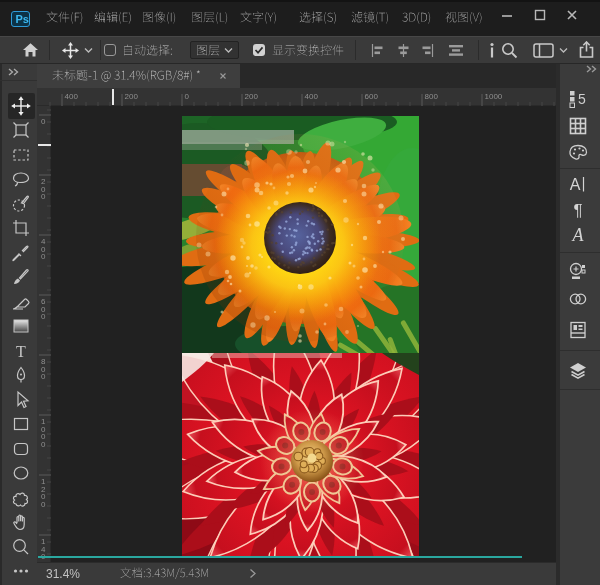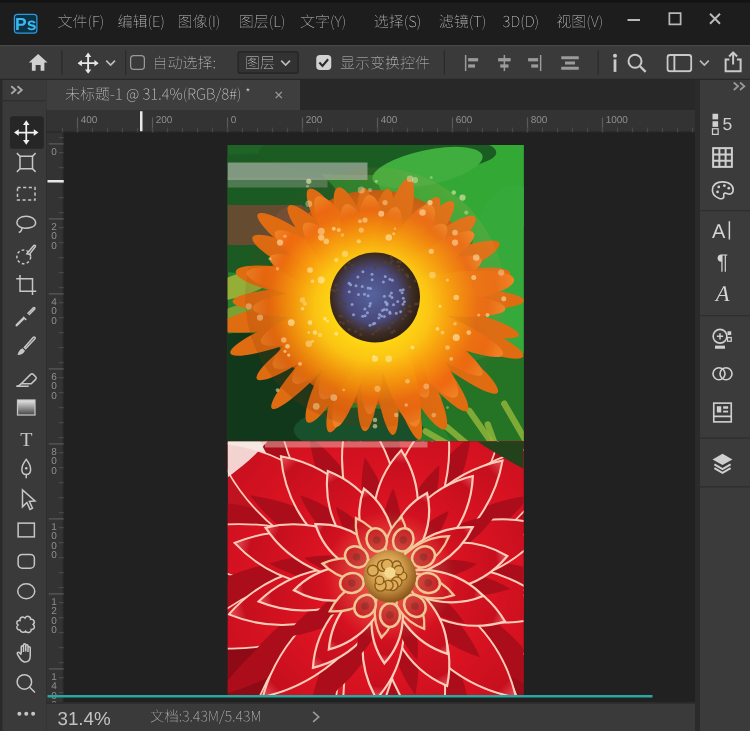--- a/index.html
+++ b/index.html
@@ -14,21 +14,21 @@
 <div class="ab" style="left:0;top:64px;width:2px;height:521px;background:#2a2a2a"></div>
 <div class="ab" style="left:0;top:80px;width:37px;height:1px;background:#2f2f2f"></div>
 <div class="ab" style="left:37px;top:64px;width:519px;height:24px;background:#282828"></div>
 <div class="ab" style="left:37px;top:64px;width:203px;height:24px;background:#3e3e3e"></div>
 <div class="ab" style="left:37px;top:88px;width:519px;height:18px;background:#333333;border-bottom:1px solid #2a2a2a"></div>
 <div class="ab" style="left:37px;top:106px;width:14px;height:456px;background:#333333;border-right:1px solid #2a2a2a"></div>
 <div class="ab" style="left:51px;top:106px;width:505px;height:456px;background:#212121"></div>
 <div class="ab" style="left:37px;top:562px;width:519px;height:23px;background:#3a3a3a;border-top:1px solid #2b2b2b"></div>
 <div class="ab" style="left:556px;top:64px;width:44px;height:521px;background:#3b3b3b"></div>
 <div class="ab" style="left:556px;top:64px;width:4px;height:521px;background:#2b2b2b"></div>
-<div class="ab" style="left:11px;top:11px;width:19px;height:16px;background:#0c3246;border:1px solid #2e9bd8;border-radius:3px;color:#3cb9f0;font-size:14px;font-weight:bold;text-align:right;line-height:14px">Ps</div>
+<div class="ab" style="left:11px;top:11px;width:19px;height:16px;background:#0c3246;border:1px solid #2e9bd8;border-radius:3px;color:#3cb9f0;font-size:11px;font-weight:bold;text-align:right;line-height:14px">Ps</div>
 <div style="position:absolute;left:46px;top:11px;line-height:0"><svg class="" width="37.4" height="12.0" viewBox="0 -10.56 37.4 12.0" style="overflow:visible">
       <path fill="#cccccc" d="M9.1 -7.6 9.5 -7.5Q8.7 -5.3 7.5 -3.7Q6.3 -2.2 4.6 -1.1Q3 0 0.8 0.8Q0.8 0.8 0.8 0.7Q0.7 0.6 0.7 0.6Q0.6 0.5 0.6 0.5Q2.7 -0.2 4.4 -1.3Q6 -2.4 7.2 -4Q8.3 -5.5 9.1 -7.6ZM2.8 -7.6Q3.6 -5.6 4.8 -4Q6 -2.4 7.7 -1.3Q9.4 -0.1 11.5 0.5Q11.4 0.5 11.4 0.6Q11.3 0.6 11.3 0.7Q11.2 0.7 11.2 0.8Q9.1 0.2 7.4 -1Q5.7 -2.2 4.5 -3.8Q3.3 -5.5 2.5 -7.5ZM0.7 -7.8H11.4V-7.4H0.7ZM5.2 -9.9 5.5 -10Q5.9 -9.6 6.2 -9Q6.5 -8.5 6.6 -8.1L6.3 -8Q6.1 -8.4 5.8 -8.9Q5.5 -9.4 5.2 -9.9Z M19.5 -9.8H19.8V0.9H19.5ZM17.4 -9.4 17.7 -9.4Q17.5 -8.5 17.3 -7.7Q17.1 -6.9 16.8 -6.2Q16.5 -5.5 16.1 -4.9Q16.1 -5 16 -5Q16 -5 15.9 -5.1Q15.9 -5.1 15.8 -5.1Q16.2 -5.7 16.5 -6.3Q16.8 -7 17 -7.8Q17.2 -8.6 17.4 -9.4ZM17.1 -7.4H22.8V-7H17ZM15.8 -3.8H23.3V-3.4H15.8ZM15.5 -9.9 15.9 -9.8Q15.5 -8.8 15 -7.9Q14.5 -6.9 14 -6.1Q13.4 -5.2 12.8 -4.6Q12.8 -4.6 12.7 -4.7Q12.7 -4.7 12.6 -4.8Q12.6 -4.8 12.5 -4.9Q13.1 -5.5 13.7 -6.3Q14.2 -7.1 14.7 -8Q15.2 -9 15.5 -9.9ZM14.3 -7.1 14.6 -7.4 14.6 -7.4V0.8H14.3Z M26.9 2.3Q26.1 1 25.7 -0.5Q25.2 -1.9 25.2 -3.7Q25.2 -5.4 25.7 -6.9Q26.1 -8.3 26.9 -9.6L27.2 -9.5Q26.4 -8.2 26 -6.7Q25.6 -5.3 25.6 -3.7Q25.6 -2.1 26 -0.6Q26.4 0.9 27.2 2.1Z M28.9 0V-8.7H33.6V-8.3H29.4V-4.7H32.9V-4.3H29.4V0Z M34.5 2.3 34.2 2.1Q35 0.9 35.4 -0.6Q35.8 -2.1 35.8 -3.7Q35.8 -5.3 35.4 -6.7Q35 -8.2 34.2 -9.5L34.5 -9.6Q35.3 -8.3 35.7 -6.9Q36.2 -5.4 36.2 -3.7Q36.2 -1.9 35.7 -0.5Q35.3 1 34.5 2.3Z"></path>
     </svg></div>
 <div style="position:absolute;left:94px;top:11px;line-height:0"><svg class="" width="37.9" height="12.0" viewBox="0 -10.56 37.9 12.0" style="overflow:visible">
       <path fill="#cccccc" d="M0.8 -2.3Q0.8 -2.4 0.8 -2.5Q0.8 -2.5 0.7 -2.6Q0.7 -2.7 0.7 -2.7Q0.9 -2.8 1.1 -3Q1.2 -3.2 1.5 -3.6Q1.6 -3.7 1.9 -4.1Q2.2 -4.5 2.5 -5Q2.9 -5.5 3.2 -6.2Q3.6 -6.8 3.9 -7.4L4.2 -7.2Q3.8 -6.3 3.3 -5.5Q2.8 -4.7 2.2 -3.9Q1.7 -3.2 1.2 -2.6V-2.6Q1.2 -2.6 1.1 -2.6Q1.1 -2.5 1 -2.5Q0.9 -2.5 0.9 -2.4Q0.8 -2.4 0.8 -2.3ZM0.8 -2.3V-2.7L1.1 -2.9L4 -3.5Q4 -3.4 4 -3.3Q4 -3.2 4 -3.1Q3 -2.9 2.4 -2.8Q1.8 -2.6 1.5 -2.5Q1.2 -2.5 1 -2.4Q0.9 -2.4 0.8 -2.3ZM0.8 -5.2Q0.7 -5.2 0.7 -5.3Q0.7 -5.4 0.7 -5.5Q0.6 -5.5 0.6 -5.6Q0.8 -5.6 0.9 -5.8Q1.1 -6 1.3 -6.4Q1.4 -6.5 1.6 -6.9Q1.8 -7.2 2 -7.7Q2.3 -8.2 2.5 -8.8Q2.7 -9.4 2.9 -9.9L3.3 -9.8Q3 -9 2.6 -8.2Q2.3 -7.4 1.9 -6.7Q1.5 -6 1.1 -5.5V-5.4Q1.1 -5.4 1 -5.4Q1 -5.4 0.9 -5.4Q0.9 -5.3 0.8 -5.3Q0.8 -5.2 0.8 -5.2ZM0.8 -5.2V-5.5L1 -5.7L3.2 -6Q3.2 -5.9 3.2 -5.8Q3.2 -5.7 3.2 -5.6Q2.5 -5.5 2 -5.4Q1.5 -5.4 1.3 -5.3Q1 -5.3 0.9 -5.2Q0.8 -5.2 0.8 -5.2ZM0.6 -0.5Q1.3 -0.7 2.2 -1Q3.1 -1.3 4.1 -1.7L4.1 -1.3Q3.2 -1 2.3 -0.7Q1.4 -0.4 0.7 -0.1ZM7.5 -4.5H7.8V0.4H7.5ZM9 -4.6H9.4V0.4H9ZM10.6 -4.8H11V0.3Q11 0.5 11 0.6Q10.9 0.7 10.8 0.7Q10.7 0.8 10.5 0.8Q10.2 0.8 9.9 0.8Q9.9 0.7 9.9 0.6Q9.8 0.5 9.8 0.4Q10 0.5 10.2 0.5Q10.4 0.5 10.5 0.5Q10.6 0.4 10.6 0.3ZM5.1 -8.6H5.5V-6Q5.5 -5.3 5.4 -4.5Q5.4 -3.6 5.3 -2.7Q5.1 -1.9 4.9 -1Q4.7 -0.1 4.3 0.6Q4.2 0.6 4.2 0.5Q4.1 0.5 4.1 0.5Q4 0.4 4 0.4Q4.4 -0.3 4.6 -1.2Q4.8 -2 4.9 -2.8Q5 -3.7 5.1 -4.5Q5.1 -5.3 5.1 -6ZM5.3 -8.6H11V-6.2H5.3V-6.5H10.6V-8.2H5.3ZM5.7 -4.8H10.9V-4.5H6V0.8H5.7ZM5.9 -2.2H10.8V-1.9H5.9ZM7.4 -9.9 7.7 -10Q8 -9.7 8.2 -9.3Q8.4 -8.8 8.5 -8.5L8.2 -8.4Q8.1 -8.7 7.9 -9.1Q7.7 -9.6 7.4 -9.9Z M12.7 -8.4H16.9V-8.1H12.7ZM15.1 -6.7H15.5V0.8H15.1ZM12.6 -1.8Q13.2 -1.9 13.9 -2Q14.7 -2.2 15.5 -2.4Q16.3 -2.5 17.2 -2.7L17.2 -2.4Q16 -2.1 14.8 -1.9Q13.6 -1.6 12.7 -1.4ZM13.1 -4.2Q13.1 -4.3 13 -4.4Q13 -4.4 13 -4.5Q13 -4.6 12.9 -4.6Q13.1 -4.6 13.2 -4.9Q13.3 -5.2 13.5 -5.6Q13.5 -5.8 13.7 -6.3Q13.8 -6.7 14 -7.3Q14.2 -7.9 14.3 -8.6Q14.5 -9.3 14.6 -9.9L15 -9.9Q14.8 -8.9 14.5 -8Q14.3 -7 14 -6.1Q13.7 -5.2 13.4 -4.5V-4.5Q13.4 -4.5 13.3 -4.5Q13.3 -4.5 13.2 -4.4Q13.2 -4.4 13.1 -4.3Q13.1 -4.3 13.1 -4.2ZM13.1 -4.2V-4.6L13.4 -4.7H16.9V-4.4H13.9Q13.6 -4.4 13.4 -4.3Q13.1 -4.3 13.1 -4.2ZM22.2 -6.2H22.6V0.9H22.2ZM18.3 -9.2V-7.5H22.2V-9.2ZM18 -9.6H22.6V-7.2H18ZM17.2 -6.3H23.4V-5.9H17.2ZM18.3 -4.5H22.3V-4.1H18.3ZM18.3 -2.7H22.4V-2.3H18.3ZM18.1 -6.2H18.5V-0.6L18.1 -0.5ZM16.8 -0.6Q17.6 -0.7 18.7 -0.8Q19.7 -0.8 21 -0.9Q22.2 -1 23.4 -1.1L23.4 -0.8Q22.2 -0.7 21.1 -0.6Q19.9 -0.5 18.8 -0.4Q17.7 -0.3 16.9 -0.3Z M26.9 2.3Q26.1 1 25.7 -0.5Q25.2 -1.9 25.2 -3.7Q25.2 -5.4 25.7 -6.9Q26.1 -8.3 26.9 -9.6L27.2 -9.5Q26.4 -8.2 26 -6.7Q25.6 -5.3 25.6 -3.7Q25.6 -2.1 26 -0.6Q26.4 0.9 27.2 2.1Z M28.9 0V-8.7H33.6V-8.3H29.4V-4.8H32.9V-4.5H29.4V-0.4H33.7V0Z M35 2.3 34.7 2.1Q35.5 0.9 35.9 -0.6Q36.3 -2.1 36.3 -3.7Q36.3 -5.3 35.9 -6.7Q35.5 -8.2 34.7 -9.5L35 -9.6Q35.8 -8.3 36.3 -6.9Q36.7 -5.4 36.7 -3.7Q36.7 -1.9 36.3 -0.5Q35.8 1 35 2.3Z"></path>
     </svg></div>
 <div style="position:absolute;left:142px;top:11px;line-height:0"><svg class="" width="34.3" height="12.0" viewBox="0 -10.56 34.3 12.0" style="overflow:visible">
       <path fill="#cccccc" d="M1.2 -9.4H10.8V0.8H10.5V-9H1.5V0.8H1.2ZM1.3 -0.1H10.8V0.3H1.3ZM4.7 -3.5 4.9 -3.8Q5.3 -3.7 5.8 -3.5Q6.4 -3.4 6.8 -3.2Q7.3 -3 7.6 -2.9L7.4 -2.6Q7.1 -2.7 6.6 -2.9Q6.2 -3.1 5.7 -3.2Q5.2 -3.4 4.7 -3.5ZM5.1 -8.5 5.4 -8.4Q5.1 -7.8 4.6 -7.3Q4.2 -6.8 3.7 -6.3Q3.2 -5.9 2.6 -5.5Q2.6 -5.6 2.6 -5.6Q2.5 -5.7 2.4 -5.7Q2.4 -5.7 2.3 -5.8Q3.1 -6.3 3.9 -7Q4.6 -7.7 5.1 -8.5ZM8.3 -7.5H8.4L8.5 -7.6L8.7 -7.4Q8.2 -6.7 7.5 -6.1Q6.8 -5.4 5.9 -5Q5 -4.5 4.1 -4.2Q3.2 -3.8 2.3 -3.6Q2.3 -3.7 2.2 -3.7Q2.2 -3.8 2.2 -3.8Q2.1 -3.9 2.1 -3.9Q3 -4.1 3.9 -4.4Q4.8 -4.7 5.6 -5.2Q6.5 -5.6 7.2 -6.2Q7.9 -6.8 8.3 -7.5ZM4.2 -7.1Q4.8 -6.3 5.7 -5.7Q6.6 -5.1 7.7 -4.7Q8.7 -4.3 9.9 -4Q9.8 -4 9.8 -3.9Q9.7 -3.8 9.7 -3.7Q8.5 -4 7.4 -4.4Q6.3 -4.9 5.4 -5.5Q4.5 -6.2 3.9 -6.9ZM4.5 -7.5H8.4V-7.2H4.2ZM3.4 -2 3.6 -2.3Q4.2 -2.2 4.9 -2.1Q5.5 -2 6.2 -1.8Q6.9 -1.7 7.4 -1.5Q8 -1.4 8.4 -1.2L8.2 -0.9Q7.7 -1.1 6.9 -1.3Q6.1 -1.5 5.1 -1.7Q4.2 -1.9 3.4 -2Z M17.6 -9.1H20.5V-8.7H17.6ZM16.7 -7.1V-5.4H22.3V-7.1ZM16.3 -7.4H22.6V-5.1H16.3ZM18.2 -4.5 18.5 -4.7Q19.1 -4.3 19.5 -3.7Q19.9 -3.1 20.1 -2.5Q20.3 -1.8 20.3 -1.2Q20.3 -0.6 20.2 -0.2Q20.1 0.3 19.8 0.5Q19.6 0.7 19.4 0.8Q19.2 0.8 18.9 0.8Q18.5 0.8 18.1 0.8Q18.1 0.7 18.1 0.6Q18 0.5 18 0.4Q18.2 0.5 18.5 0.5Q18.7 0.5 18.8 0.5Q19 0.5 19.2 0.5Q19.4 0.4 19.5 0.3Q19.8 0.1 19.9 -0.3Q20 -0.7 20 -1.3Q19.9 -1.8 19.7 -2.4Q19.5 -3 19.2 -3.6Q18.8 -4.1 18.2 -4.5ZM19.2 -3.7 19.5 -3.5Q19 -3.1 18.4 -2.6Q17.7 -2.2 17 -1.8Q16.2 -1.4 15.6 -1.2Q15.6 -1.3 15.5 -1.4Q15.4 -1.4 15.4 -1.5Q16 -1.7 16.7 -2Q17.4 -2.4 18.1 -2.8Q18.8 -3.2 19.2 -3.7ZM19.8 -2.5 20.1 -2.3Q19.6 -1.8 18.8 -1.2Q18 -0.7 17.2 -0.2Q16.3 0.2 15.5 0.5Q15.5 0.4 15.4 0.3Q15.4 0.2 15.3 0.2Q16.1 -0 17 -0.5Q17.8 -0.9 18.6 -1.4Q19.3 -1.9 19.8 -2.5ZM22.3 -4.3 22.6 -4.1Q22.2 -3.8 21.7 -3.5Q21.3 -3.2 20.8 -3Q20.3 -2.7 19.9 -2.5L19.6 -2.7Q20.1 -2.9 20.6 -3.2Q21.1 -3.5 21.5 -3.8Q22 -4.1 22.3 -4.3ZM18 -10 18.4 -9.9Q18 -9 17.2 -8.1Q16.4 -7.1 15.4 -6.3Q15.3 -6.3 15.3 -6.4Q15.3 -6.4 15.2 -6.4Q15.2 -6.5 15.1 -6.5Q15.8 -7 16.4 -7.6Q16.9 -8.2 17.4 -8.8Q17.8 -9.4 18 -10ZM20.4 -9.1H20.4L20.5 -9.1L20.8 -9Q20.5 -8.5 20.2 -8Q19.8 -7.5 19.5 -7.2Q19.5 -7.2 19.4 -7.3Q19.3 -7.3 19.3 -7.4Q19.5 -7.6 19.7 -7.9Q19.9 -8.1 20.1 -8.5Q20.3 -8.8 20.4 -9ZM21 -3.3Q21.3 -2.6 21.6 -2Q22 -1.4 22.5 -0.9Q22.9 -0.4 23.5 -0.1Q23.4 -0.1 23.4 0Q23.3 0.1 23.2 0.2Q22.4 -0.3 21.7 -1.2Q21.1 -2.1 20.7 -3.2ZM19.4 -7.3H19.7V-7.4Q19.7 -7 19.6 -6.6Q19.6 -6.2 19.4 -5.8Q19.2 -5.3 18.7 -4.8Q18.3 -4.4 17.6 -3.9Q16.9 -3.4 15.8 -3.1Q15.7 -3.1 15.7 -3.2Q15.6 -3.3 15.5 -3.3Q16.6 -3.7 17.3 -4.1Q18 -4.6 18.4 -5Q18.8 -5.5 19 -5.9Q19.2 -6.3 19.3 -6.7Q19.4 -7.1 19.4 -7.4ZM15.5 -9.9 15.8 -9.8Q15.5 -8.8 15 -7.9Q14.5 -6.9 13.9 -6.1Q13.4 -5.2 12.8 -4.6Q12.8 -4.6 12.7 -4.7Q12.7 -4.7 12.6 -4.8Q12.6 -4.8 12.5 -4.9Q13.1 -5.5 13.7 -6.3Q14.2 -7.1 14.7 -8Q15.2 -9 15.5 -9.9ZM14.2 -6.9 14.5 -7.2 14.5 -7.2V0.8H14.2Z M26.9 2.3Q26.1 1 25.7 -0.5Q25.2 -1.9 25.2 -3.7Q25.2 -5.4 25.7 -6.9Q26.1 -8.3 26.9 -9.6L27.2 -9.5Q26.4 -8.2 26 -6.7Q25.6 -5.3 25.6 -3.7Q25.6 -2.1 26 -0.6Q26.4 0.9 27.2 2.1Z M28.9 0V-8.7H29.4V0Z M31.3 2.3 31.1 2.1Q31.9 0.9 32.3 -0.6Q32.7 -2.1 32.7 -3.7Q32.7 -5.3 32.3 -6.7Q31.9 -8.2 31.1 -9.5L31.3 -9.6Q32.1 -8.3 32.6 -6.9Q33.1 -5.4 33.1 -3.7Q33.1 -1.9 32.6 -0.5Q32.1 1 31.3 2.3Z"></path>
     </svg></div>
 <div style="position:absolute;left:191px;top:11px;line-height:0"><svg class="" width="37.3" height="12.0" viewBox="0 -10.56 37.3 12.0" style="overflow:visible">
@@ -425,21 +425,21 @@
     <rect x="6.5" y="6" width="3.5" height="5" fill="#cfcfcf"></rect>
     <rect x="11.5" y="6" width="4" height="2" fill="#cfcfcf"></rect>
     <rect x="11.5" y="9.5" width="4" height="1.5" fill="#cfcfcf"></rect>
   </svg>
 <div class="ab" style="left:560px;top:350px;width:40px;height:1px;background:#2e2e2e"></div>
 <svg class="ic" style="left:567.0px;top:359.0px" width="22" height="22" viewBox="0 0 22 22">
     <path d="M11 4 L19 8.5 L11 13 L3 8.5 Z" fill="#cfcfcf"></path>
     <path d="M4.5 12.5 L11 16.2 L17.5 12.5 M11 16.2 M4.5 15.5 L11 19.2 L17.5 15.5" fill="none" stroke="#cfcfcf" stroke-width="1.6"></path>
   </svg>
 <div class="ab" style="left:560px;top:389px;width:40px;height:1px;background:#2e2e2e"></div>
-<div class="ab" style="left:46px;top:567px;font-size:15px;color:#c2c2c2;font-family:'Liberation Sans'">31.4%</div>
+<div class="ab" style="left:46px;top:567px;font-size:12px;color:#c2c2c2;font-family:'Liberation Sans'">31.4%</div>
 <div style="position:absolute;left:120px;top:567px;line-height:0"><svg class="" width="89.2" height="11.5" viewBox="0 -10.12 89.2 11.5" style="overflow:visible">
       <path fill="#c2c2c2" d="M8.7 -7.3 9.1 -7.2Q8.3 -5.1 7.1 -3.6Q6 -2.1 4.4 -1Q2.9 0 0.8 0.8Q0.8 0.7 0.7 0.7Q0.7 0.6 0.6 0.5Q0.6 0.5 0.5 0.4Q2.6 -0.2 4.2 -1.3Q5.7 -2.3 6.9 -3.8Q8 -5.3 8.7 -7.3ZM2.7 -7.3Q3.4 -5.4 4.6 -3.9Q5.8 -2.3 7.4 -1.2Q9 -0.1 11 0.4Q10.9 0.5 10.9 0.5Q10.9 0.6 10.8 0.6Q10.8 0.7 10.7 0.7Q8.7 0.2 7.1 -0.9Q5.5 -2.1 4.3 -3.7Q3.1 -5.2 2.4 -7.2ZM0.6 -7.4H10.9V-7.1H0.6ZM5 -9.5 5.3 -9.6Q5.6 -9.2 5.9 -8.7Q6.2 -8.2 6.3 -7.8L6 -7.7Q5.9 -8 5.6 -8.5Q5.3 -9.1 5 -9.5Z M12.1 -7H15.9V-6.6H12.1ZM14 -9.6H14.3V0.8H14ZM13.9 -6.9 14.2 -6.8Q14.1 -6.1 13.9 -5.3Q13.6 -4.6 13.4 -3.9Q13.1 -3.2 12.8 -2.5Q12.5 -1.9 12.2 -1.5Q12.1 -1.6 12 -1.6Q12 -1.7 11.9 -1.8Q12.2 -2.2 12.5 -2.8Q12.8 -3.3 13.1 -4Q13.4 -4.7 13.6 -5.4Q13.8 -6.2 13.9 -6.9ZM14.3 -6.2Q14.4 -6.1 14.6 -5.8Q14.8 -5.5 15 -5.1Q15.3 -4.8 15.5 -4.5Q15.7 -4.2 15.8 -4.1L15.5 -3.8Q15.4 -4 15.2 -4.3Q15 -4.6 14.8 -4.9Q14.6 -5.3 14.4 -5.6Q14.1 -5.9 14 -6ZM18.8 -9.5H19.2V-5.1H18.8ZM21.5 -8.8 21.9 -8.7Q21.7 -8.2 21.4 -7.7Q21.2 -7.2 21 -6.7Q20.7 -6.3 20.5 -5.9L20.2 -6Q20.5 -6.4 20.7 -6.9Q20.9 -7.4 21.1 -7.9Q21.3 -8.4 21.5 -8.8ZM16.2 -8.6 16.5 -8.7Q16.7 -8.3 16.9 -7.8Q17.2 -7.4 17.3 -6.9Q17.5 -6.5 17.6 -6.1L17.3 -6Q17.2 -6.3 17 -6.8Q16.8 -7.2 16.6 -7.7Q16.4 -8.2 16.2 -8.6ZM16 -5.3H21.9V0.8H21.5V-5H16ZM16.1 -3H21.7V-2.6H16.1ZM15.8 -0.5H21.7V-0.2H15.8Z M24.3 -4.8Q24.1 -4.8 24 -4.9Q23.9 -5 23.9 -5.3Q23.9 -5.5 24 -5.7Q24.1 -5.8 24.3 -5.8Q24.5 -5.8 24.7 -5.7Q24.8 -5.5 24.8 -5.3Q24.8 -5 24.7 -4.9Q24.5 -4.8 24.3 -4.8ZM24.3 0.1Q24.1 0.1 24 0Q23.9 -0.1 23.9 -0.3Q23.9 -0.6 24 -0.7Q24.1 -0.9 24.3 -0.9Q24.5 -0.9 24.7 -0.7Q24.8 -0.6 24.8 -0.3Q24.8 -0.1 24.7 0Q24.5 0.1 24.3 0.1Z M28.6 0.1Q27.9 0.1 27.5 -0Q27 -0.2 26.6 -0.5Q26.3 -0.7 26 -1L26.3 -1.3Q26.7 -0.9 27.2 -0.6Q27.7 -0.2 28.6 -0.2Q29.2 -0.2 29.6 -0.5Q30 -0.7 30.3 -1.1Q30.6 -1.6 30.6 -2.2Q30.6 -2.8 30.3 -3.2Q30 -3.7 29.3 -3.9Q28.7 -4.2 27.7 -4.2V-4.6Q28.6 -4.6 29.2 -4.8Q29.8 -5.1 30 -5.5Q30.2 -6 30.2 -6.5Q30.2 -7.2 29.8 -7.7Q29.3 -8.1 28.5 -8.1Q28 -8.1 27.5 -7.9Q27 -7.6 26.7 -7.2L26.4 -7.5Q26.8 -7.9 27.3 -8.2Q27.8 -8.5 28.5 -8.5Q29.1 -8.5 29.6 -8.3Q30.1 -8 30.4 -7.6Q30.7 -7.2 30.7 -6.5Q30.7 -5.7 30.2 -5.2Q29.8 -4.6 29.1 -4.4V-4.4Q29.6 -4.3 30 -4Q30.5 -3.7 30.7 -3.2Q31 -2.8 31 -2.2Q31 -1.5 30.7 -1Q30.3 -0.4 29.8 -0.1Q29.3 0.1 28.6 0.1Z M33 0.1Q32.8 0.1 32.7 0Q32.5 -0.1 32.5 -0.3Q32.5 -0.6 32.7 -0.7Q32.8 -0.9 33 -0.9Q33.2 -0.9 33.3 -0.7Q33.4 -0.6 33.4 -0.3Q33.4 -0.1 33.3 0Q33.2 0.1 33 0.1Z M38.2 0V-6.3Q38.2 -6.5 38.3 -6.9Q38.3 -7.3 38.3 -7.6H38.2Q38.1 -7.3 37.9 -7Q37.8 -6.7 37.6 -6.5L35.1 -2.8H39.9V-2.4H34.5V-2.7L38.4 -8.3H38.7V0Z M43.2 0.1Q42.6 0.1 42.1 -0Q41.6 -0.2 41.3 -0.5Q40.9 -0.7 40.7 -1L40.9 -1.3Q41.3 -0.9 41.8 -0.6Q42.4 -0.2 43.2 -0.2Q43.8 -0.2 44.2 -0.5Q44.7 -0.7 44.9 -1.1Q45.2 -1.6 45.2 -2.2Q45.2 -2.8 44.9 -3.2Q44.6 -3.7 44 -3.9Q43.3 -4.2 42.3 -4.2V-4.6Q43.3 -4.6 43.8 -4.8Q44.4 -5.1 44.6 -5.5Q44.9 -6 44.9 -6.5Q44.9 -7.2 44.4 -7.7Q44 -8.1 43.2 -8.1Q42.6 -8.1 42.1 -7.9Q41.6 -7.6 41.3 -7.2L41 -7.5Q41.4 -7.9 42 -8.2Q42.5 -8.5 43.2 -8.5Q43.8 -8.5 44.3 -8.3Q44.8 -8 45 -7.6Q45.3 -7.2 45.3 -6.5Q45.3 -5.7 44.9 -5.2Q44.4 -4.6 43.8 -4.4V-4.4Q44.3 -4.3 44.7 -4Q45.1 -3.7 45.4 -3.2Q45.6 -2.8 45.6 -2.2Q45.6 -1.5 45.3 -1Q45 -0.4 44.4 -0.1Q43.9 0.1 43.2 0.1Z M47.6 0V-8.3H48.2L50 -3.3Q50.2 -2.9 50.4 -2.4Q50.5 -1.9 50.7 -1.4H50.7Q50.9 -1.9 51.1 -2.4Q51.2 -2.9 51.4 -3.3L53.2 -8.3H53.9V0H53.5V-5.8Q53.5 -6.1 53.5 -6.5Q53.5 -6.9 53.5 -7.2Q53.5 -7.6 53.5 -8H53.5L52.8 -6.1L50.9 -0.9H50.5L48.6 -6.1L47.9 -8H47.9Q47.9 -7.6 47.9 -7.2Q47.9 -6.9 47.9 -6.5Q48 -6.1 48 -5.8V0Z M55.2 2 59.3 -9H59.7L55.6 2Z M62.5 0.1Q61.9 0.1 61.4 -0Q61 -0.2 60.6 -0.4Q60.3 -0.7 60 -0.9L60.3 -1.2Q60.5 -1 60.8 -0.8Q61.1 -0.5 61.6 -0.4Q62 -0.2 62.6 -0.2Q63.1 -0.2 63.6 -0.5Q64.1 -0.8 64.4 -1.4Q64.6 -1.9 64.6 -2.6Q64.6 -3.7 64.1 -4.3Q63.5 -4.9 62.6 -4.9Q62.1 -4.9 61.8 -4.8Q61.4 -4.6 61.1 -4.4L60.7 -4.6L61 -8.3H64.7V-8H61.4L61.1 -4.9Q61.4 -5.1 61.8 -5.2Q62.2 -5.3 62.6 -5.3Q63.3 -5.3 63.9 -5.1Q64.4 -4.8 64.8 -4.2Q65.1 -3.6 65.1 -2.7Q65.1 -1.8 64.7 -1.1Q64.3 -0.5 63.8 -0.2Q63.2 0.1 62.5 0.1Z M67 0.1Q66.8 0.1 66.7 0Q66.6 -0.1 66.6 -0.3Q66.6 -0.6 66.7 -0.7Q66.8 -0.9 67 -0.9Q67.2 -0.9 67.3 -0.7Q67.5 -0.6 67.5 -0.3Q67.5 -0.1 67.3 0Q67.2 0.1 67 0.1Z M72.3 0V-6.3Q72.3 -6.5 72.3 -6.9Q72.3 -7.3 72.3 -7.6H72.3Q72.1 -7.3 72 -7Q71.8 -6.7 71.6 -6.5L69.1 -2.8H73.9V-2.4H68.6V-2.7L72.4 -8.3H72.7V0Z M77.2 0.1Q76.6 0.1 76.1 -0Q75.7 -0.2 75.3 -0.5Q75 -0.7 74.7 -1L75 -1.3Q75.3 -0.9 75.9 -0.6Q76.4 -0.2 77.3 -0.2Q77.8 -0.2 78.3 -0.5Q78.7 -0.7 79 -1.1Q79.2 -1.6 79.2 -2.2Q79.2 -2.8 78.9 -3.2Q78.6 -3.7 78 -3.9Q77.4 -4.2 76.3 -4.2V-4.6Q77.3 -4.6 77.9 -4.8Q78.4 -5.1 78.7 -5.5Q78.9 -6 78.9 -6.5Q78.9 -7.2 78.5 -7.7Q78 -8.1 77.2 -8.1Q76.7 -8.1 76.2 -7.9Q75.7 -7.6 75.3 -7.2L75.1 -7.5Q75.5 -7.9 76 -8.2Q76.5 -8.5 77.2 -8.5Q77.8 -8.5 78.3 -8.3Q78.8 -8 79.1 -7.6Q79.4 -7.2 79.4 -6.5Q79.4 -5.7 78.9 -5.2Q78.5 -4.6 77.8 -4.4V-4.4Q78.3 -4.3 78.7 -4Q79.2 -3.7 79.4 -3.2Q79.7 -2.8 79.7 -2.2Q79.7 -1.5 79.4 -1Q79 -0.4 78.5 -0.1Q77.9 0.1 77.2 0.1Z M81.6 0V-8.3H82.3L84.1 -3.3Q84.2 -2.9 84.4 -2.4Q84.6 -1.9 84.7 -1.4H84.8Q85 -1.9 85.1 -2.4Q85.3 -2.9 85.4 -3.3L87.2 -8.3H87.9V0H87.5V-5.8Q87.5 -6.1 87.5 -6.5Q87.5 -6.9 87.5 -7.2Q87.5 -7.6 87.5 -8H87.5L86.8 -6.1L85 -0.9H84.5L82.6 -6.1L82 -8H81.9Q82 -7.6 82 -7.2Q82 -6.9 82 -6.5Q82 -6.1 82 -5.8V0Z"></path>
     </svg></div>
 <svg class="ic" style="left:249px;top:568px" width="8" height="11">
     <path d="M1.5 1.5 L6 5.5 L1.5 9.5" fill="none" stroke="#999999" stroke-width="1.3"></path>
   </svg>
 <svg class="ic" style="left:182px;top:116px" width="237" height="237">
     <defs>
       <radialGradient id="yellowring" cx="0.5" cy="0.5" r="0.5">
         <stop offset="0.3" stop-color="#ffdc12"></stop>

